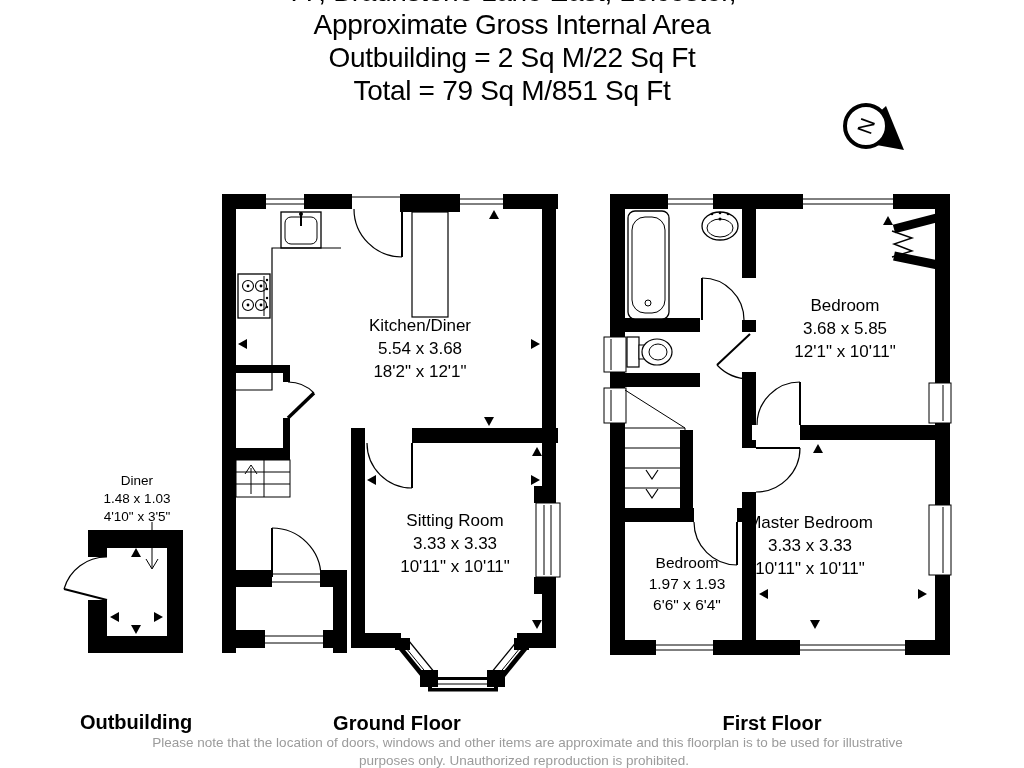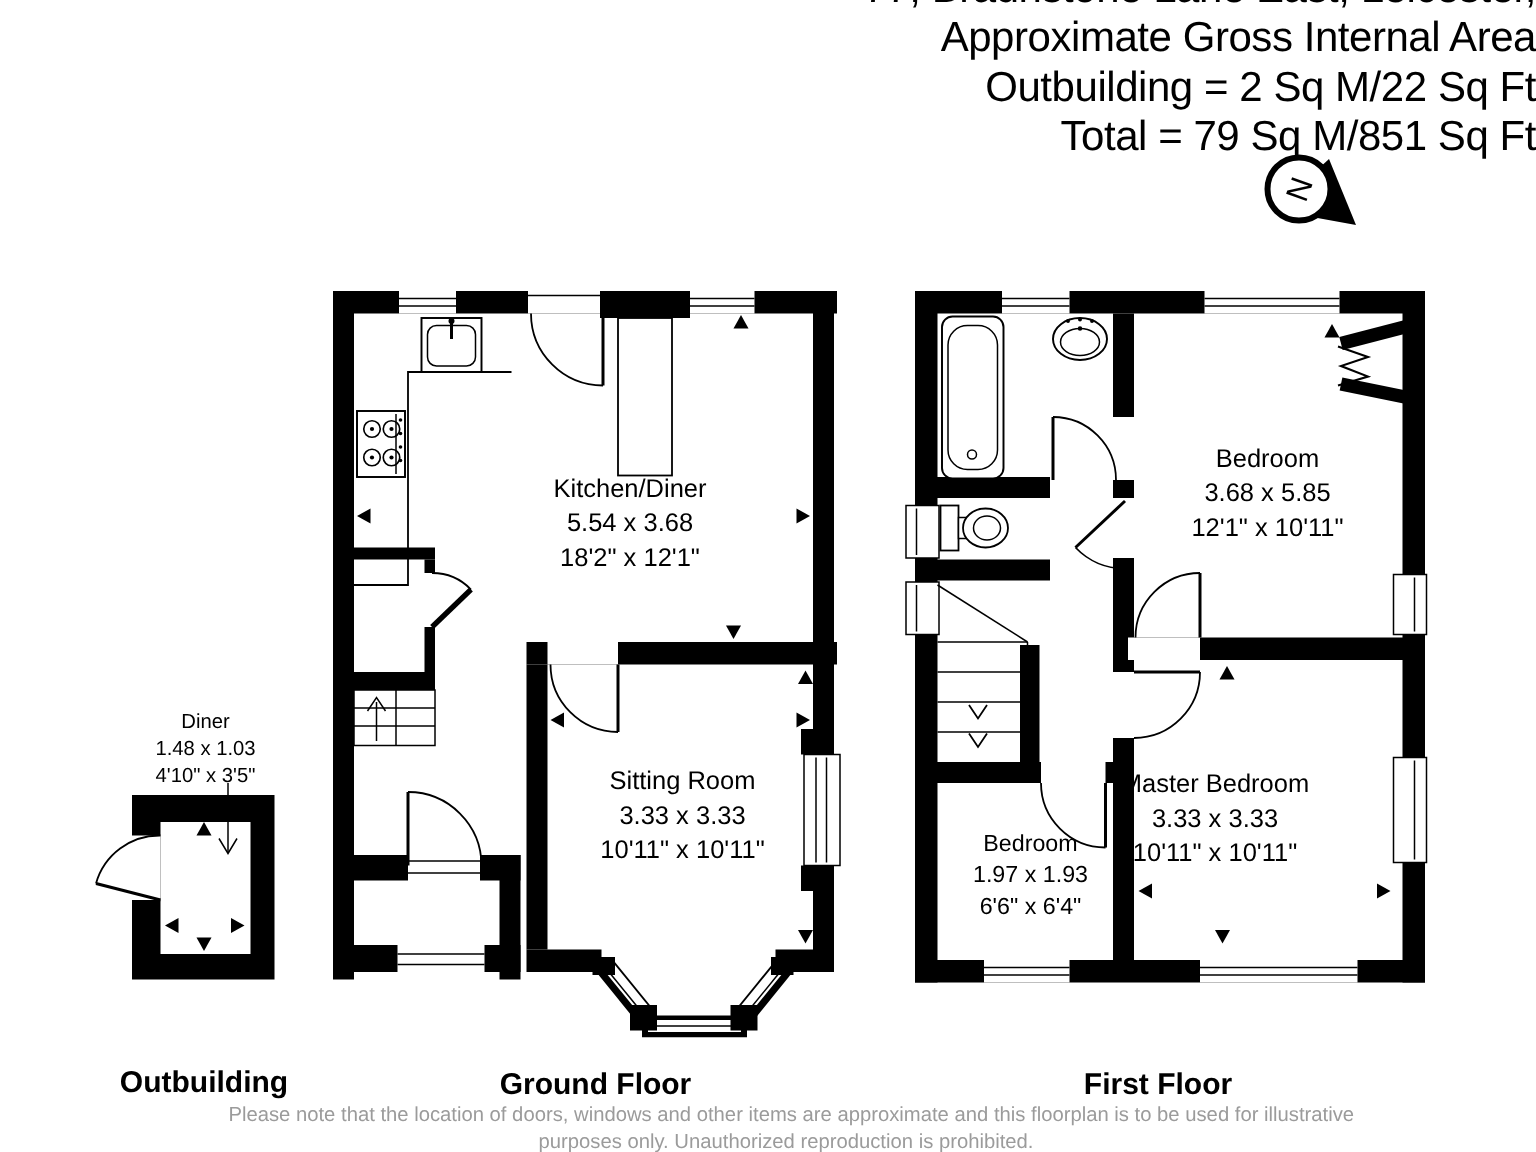--- a/index.html
+++ b/index.html
@@ -2,21 +2,21 @@
 <html><head>
 <meta charset="utf-8">
 <style>
   html,body{margin:0;padding:0;background:#ffffff;}
   body{width:1024px;height:768px;overflow:hidden;position:relative;
        font-family:"Liberation Sans", sans-serif;color:#000;}
   #stage{position:absolute;inset:0;width:1024px;height:768px;}
   svg{position:absolute;left:0;top:0;}
   .hdr{position:absolute;left:0;right:0;top:-25px;text-align:center;
        font-size:28px;line-height:33px;font-weight:500;letter-spacing:-0.3px;}
-  .hdr span{display:block;text-align:right;}
+  .hdr span{display:block;}
   .room-label{position:absolute;text-align:center;font-size:17px;line-height:23px;}
   .room-label span{display:block;white-space:nowrap;}
   .room-label.small{font-size:13.5px;line-height:18px;}
   .room-label.bed2{font-size:15.5px;line-height:21px;}
   .floor-label{position:absolute;text-align:center;font-weight:700;font-size:20px;white-space:nowrap;}
   .disclaimer{position:absolute;left:0;right:0;text-align:center;
        font-size:13.5px;color:#9b9b9b;}
 </style>
 </head>
 <body>

